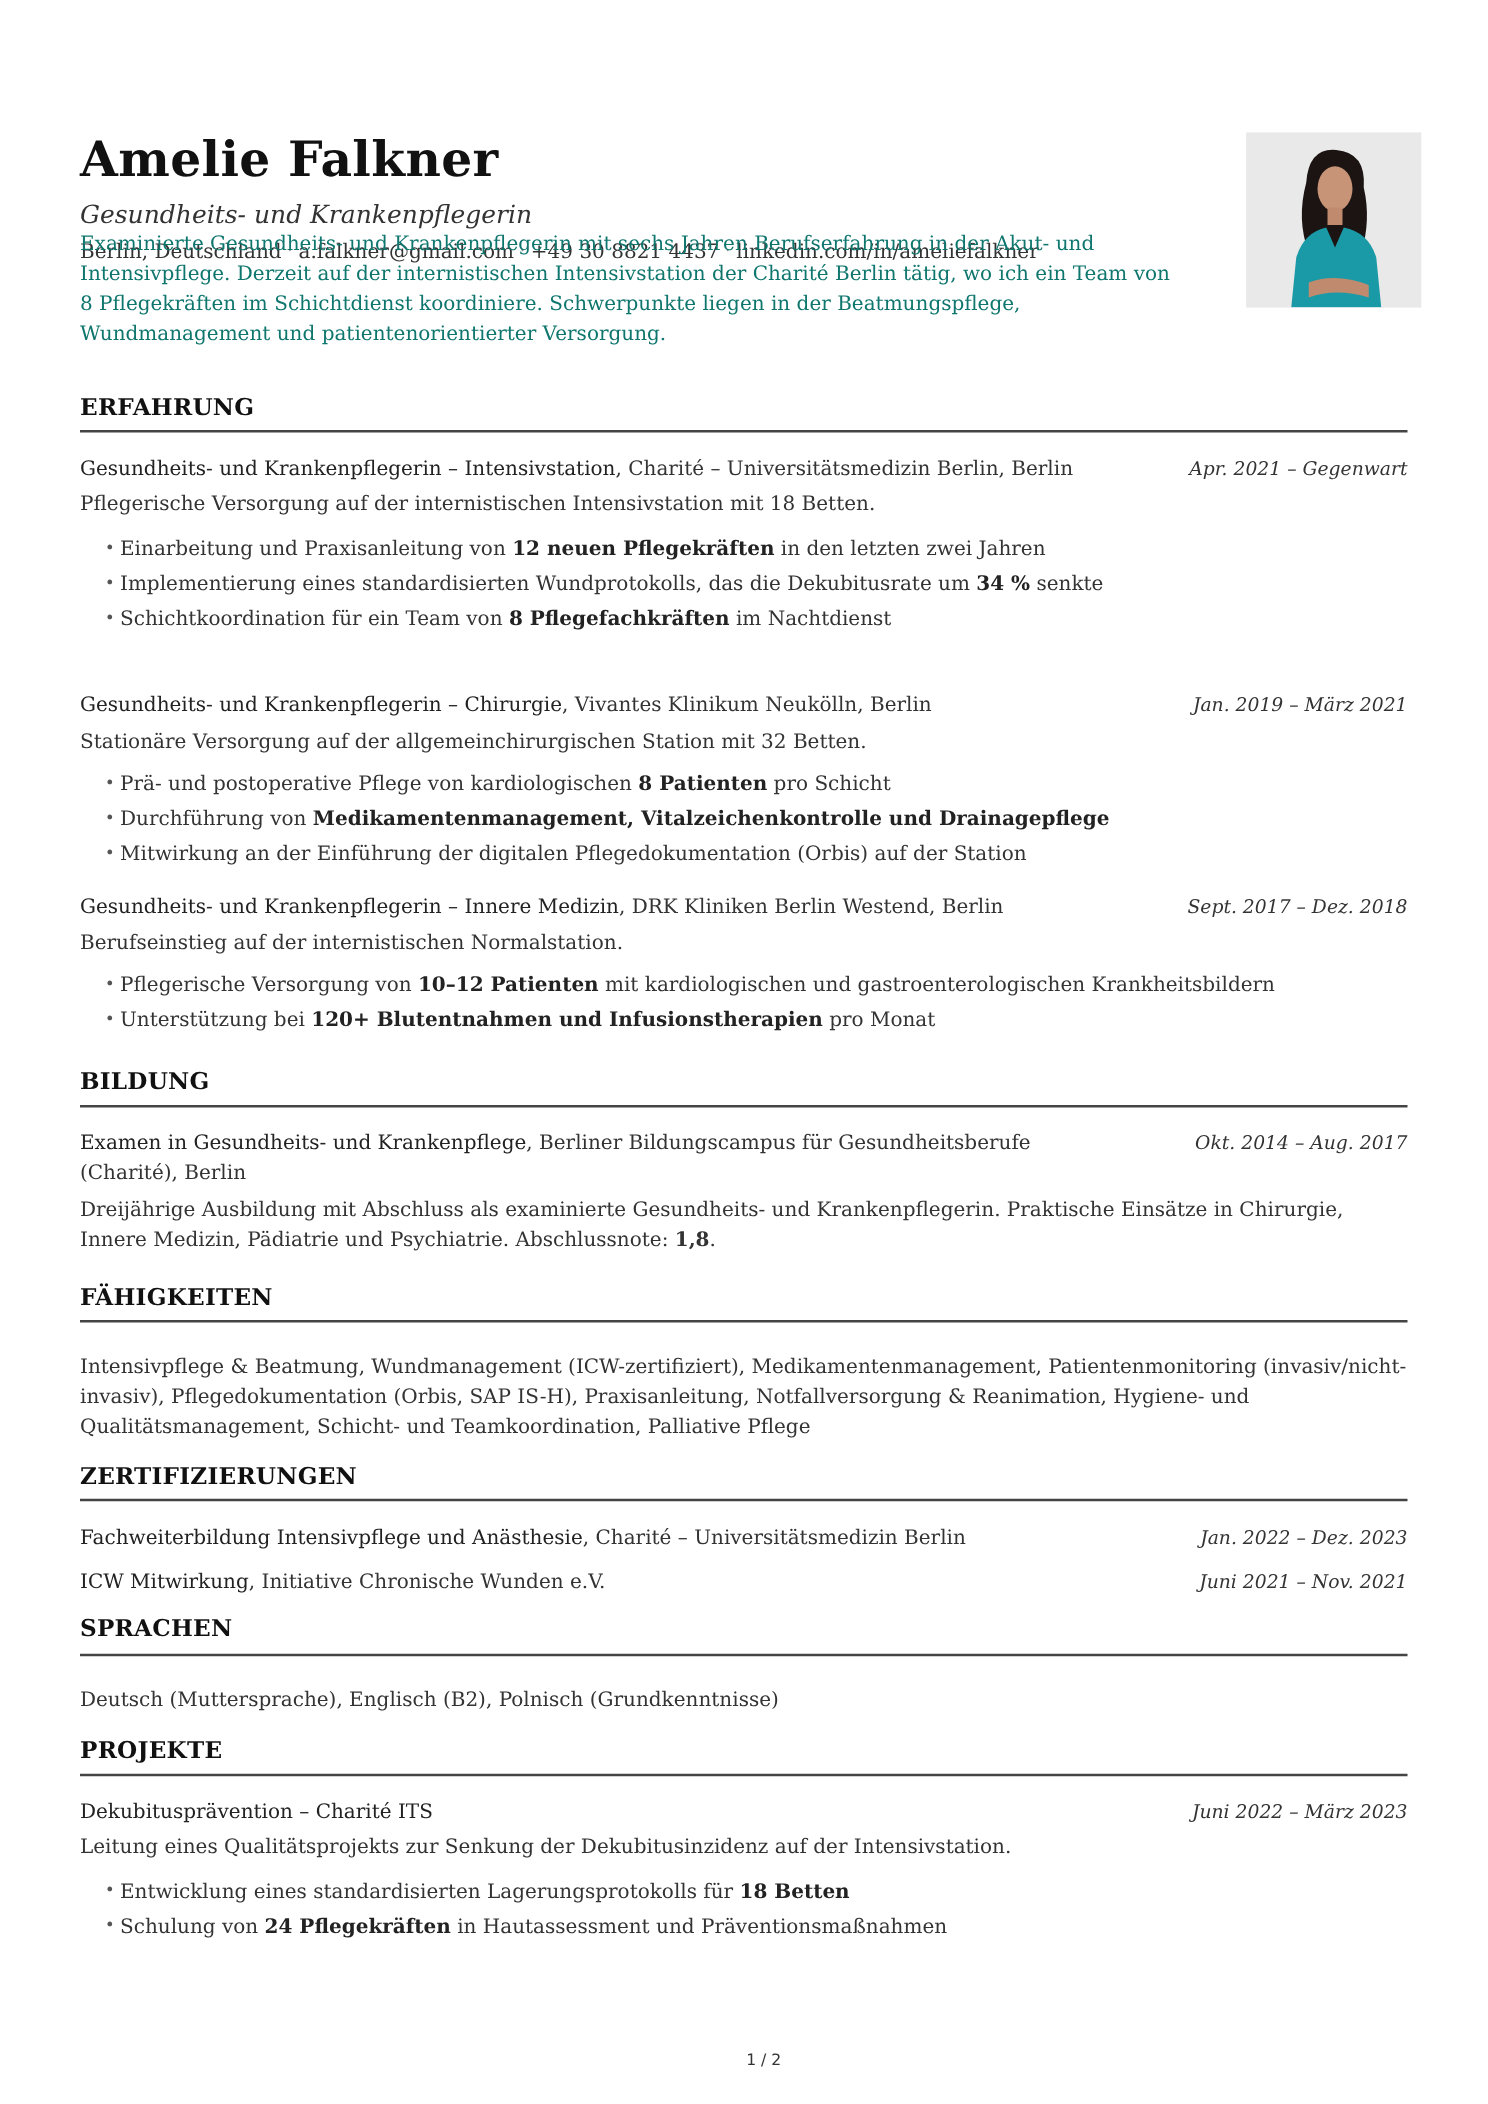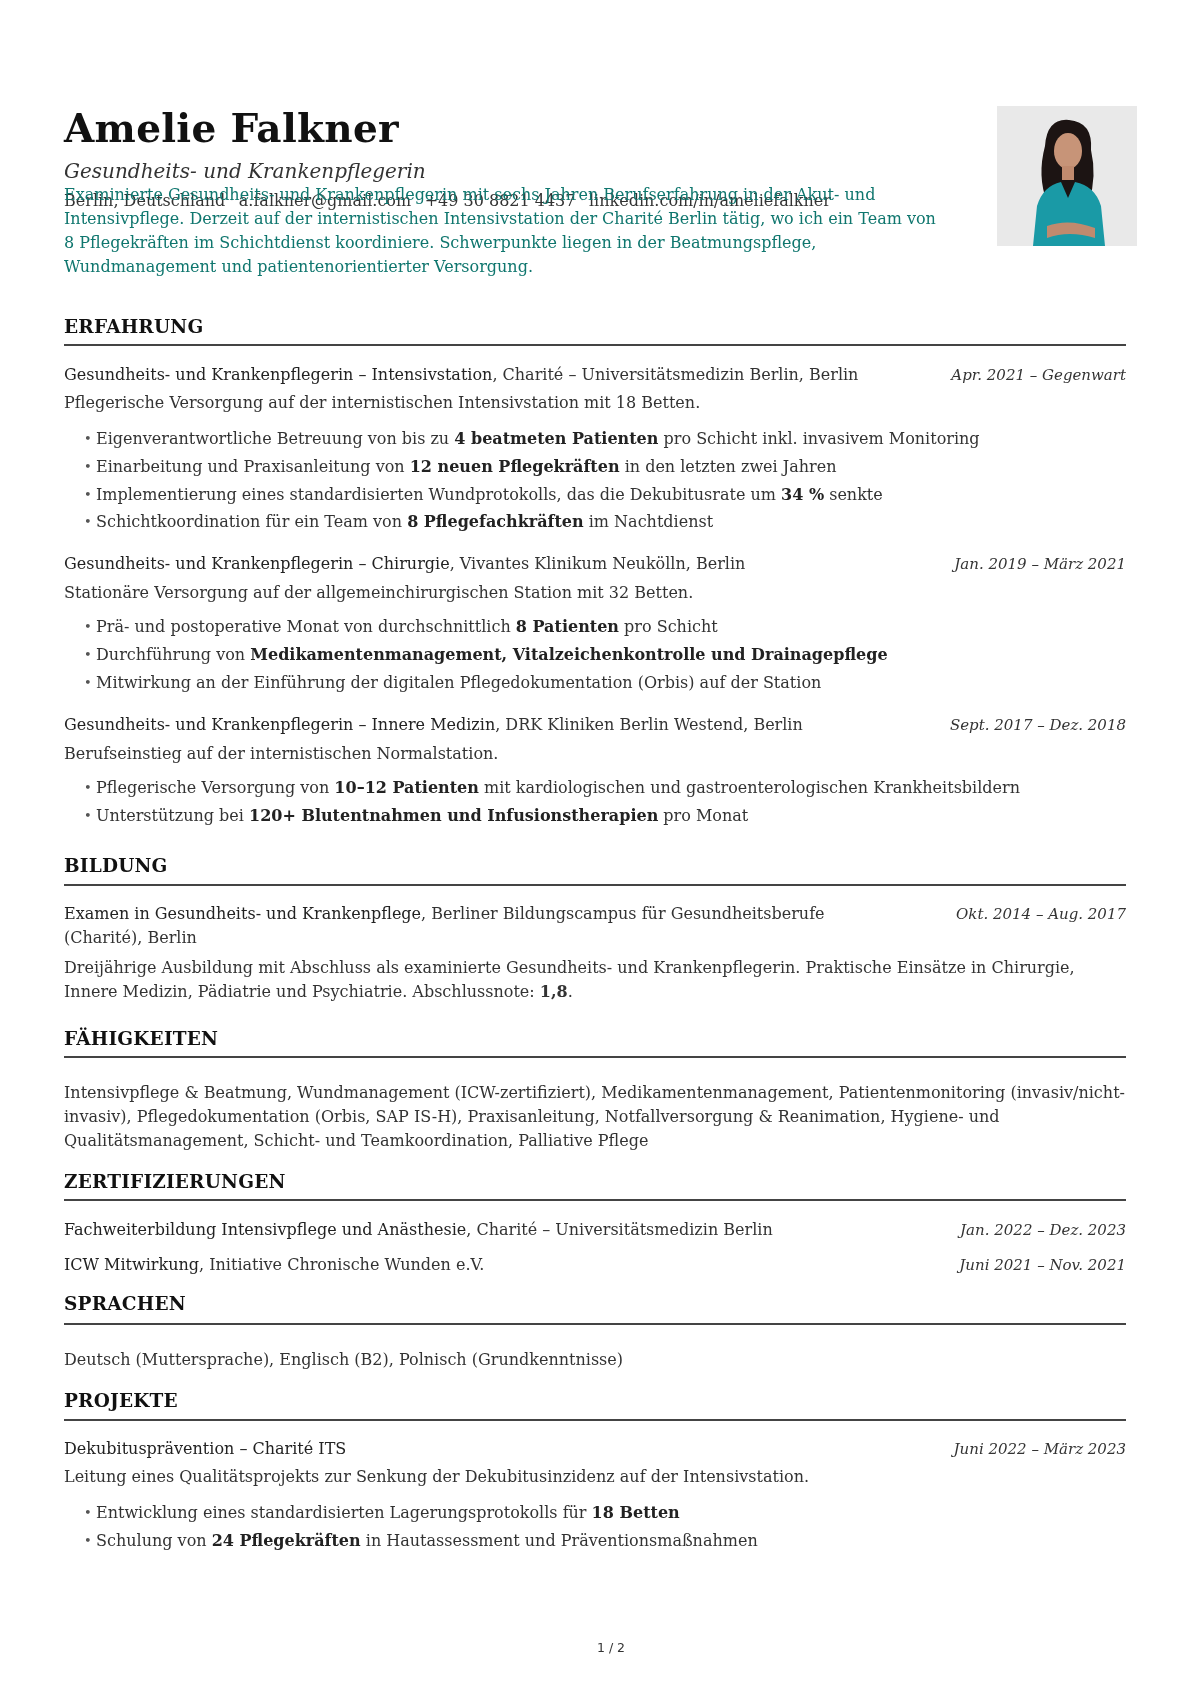--- a/index.html
+++ b/index.html
@@ -50,33 +50,32 @@
 
   <div class="section-title" style="top:316px">ERFAHRUNG</div>
   <div class="rule" style="top:344px"></div>
 
   <div class="row" style="top:363px">
     <span class="title">Gesundheits- und Krankenpflegerin – Intensivstation</span><span>, Charité – Universitätsmedizin Berlin, Berlin</span>
     <span class="date">Apr. 2021 – Gegenwart</span>
   </div>
   <div class="desc" style="top:391px">Pflegerische Versorgung auf der internistischen Intensivstation mit 18 Betten.</div>
   <div class="bullets" style="top:427px">
-    <div class="bullet"><span>Eigenverantwortliche Betreuung von bis zu </span><b>4 beatmeten Patienten</b><span> pro Schicht inkl. invasivem Monitoring</span></div>
     <div class="bullet"><span>Einarbeitung und Praxisanleitung von </span><b>12 neuen Pflegekräften</b><span> in den letzten zwei Jahren</span></div>
     <div class="bullet"><span>Implementierung eines standardisierten Wundprotokolls, das die Dekubitusrate um </span><b>34 %</b><span> senkte</span></div>
     <div class="bullet"><span>Schichtkoordination für ein Team von </span><b>8 Pflegefachkräften</b><span> im Nachtdienst</span></div>
   </div>
 
   <div class="row" style="top:552px">
     <span class="title">Gesundheits- und Krankenpflegerin – Chirurgie</span><span>, Vivantes Klinikum Neukölln, Berlin</span>
     <span class="date">Jan. 2019 – März 2021</span>
   </div>
   <div class="desc" style="top:581px">Stationäre Versorgung auf der allgemeinchirurgischen Station mit 32 Betten.</div>
   <div class="bullets" style="top:615px">
-    <div class="bullet"><span>Prä- und postoperative Monat von durchschnittlich </span><b>8 Patienten</b><span> pro Schicht</span></div>
+    <div class="bullet"><span>Prä- und postoperative Pflege von kardiologischen </span><b>8 Patienten</b><span> pro Schicht</span></div>
     <div class="bullet"><span>Durchführung von </span><b>Medikamentenmanagement, Vitalzeichenkontrolle und Drainagepflege</b><span></span></div>
     <div class="bullet"><span>Mitwirkung an der Einführung der digitalen Pflegedokumentation (Orbis) auf der Station</span><b></b><span></span></div>
   </div>
 
   <div class="row" style="top:713px">
     <span class="title">Gesundheits- und Krankenpflegerin – Innere Medizin</span><span>, DRK Kliniken Berlin Westend, Berlin</span>
     <span class="date">Sept. 2017 – Dez. 2018</span>
   </div>
   <div class="desc" style="top:742px">Berufseinstieg auf der internistischen Normalstation.</div>
   <div class="bullets" style="top:776px">

